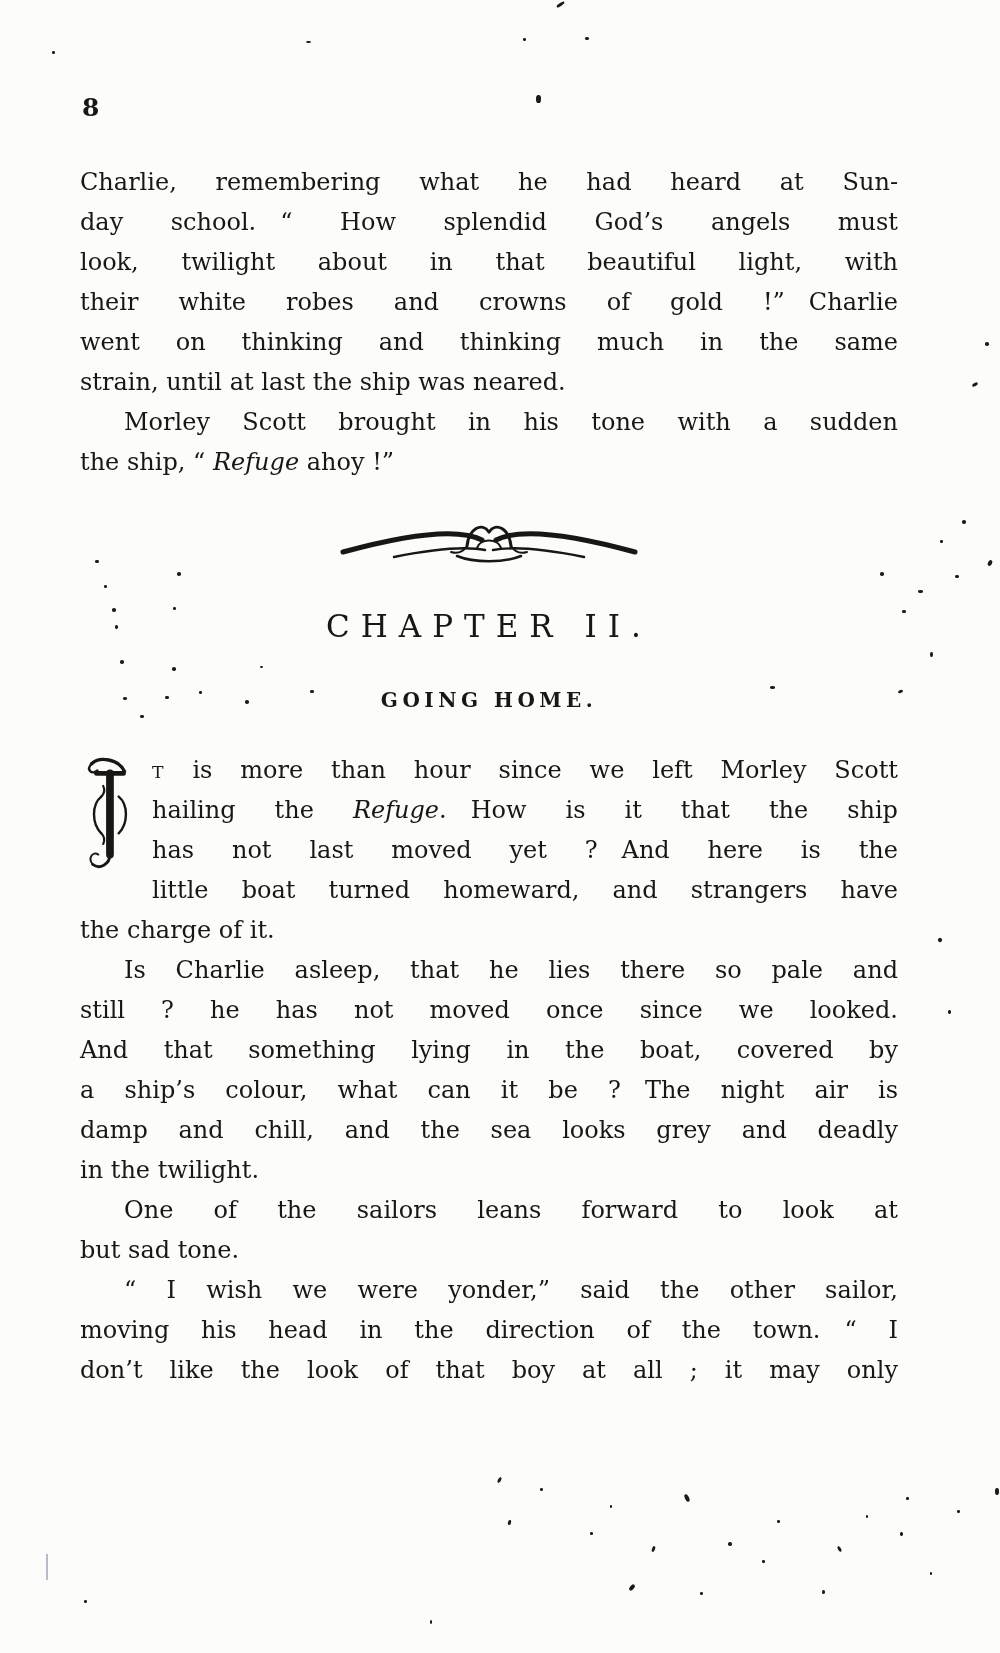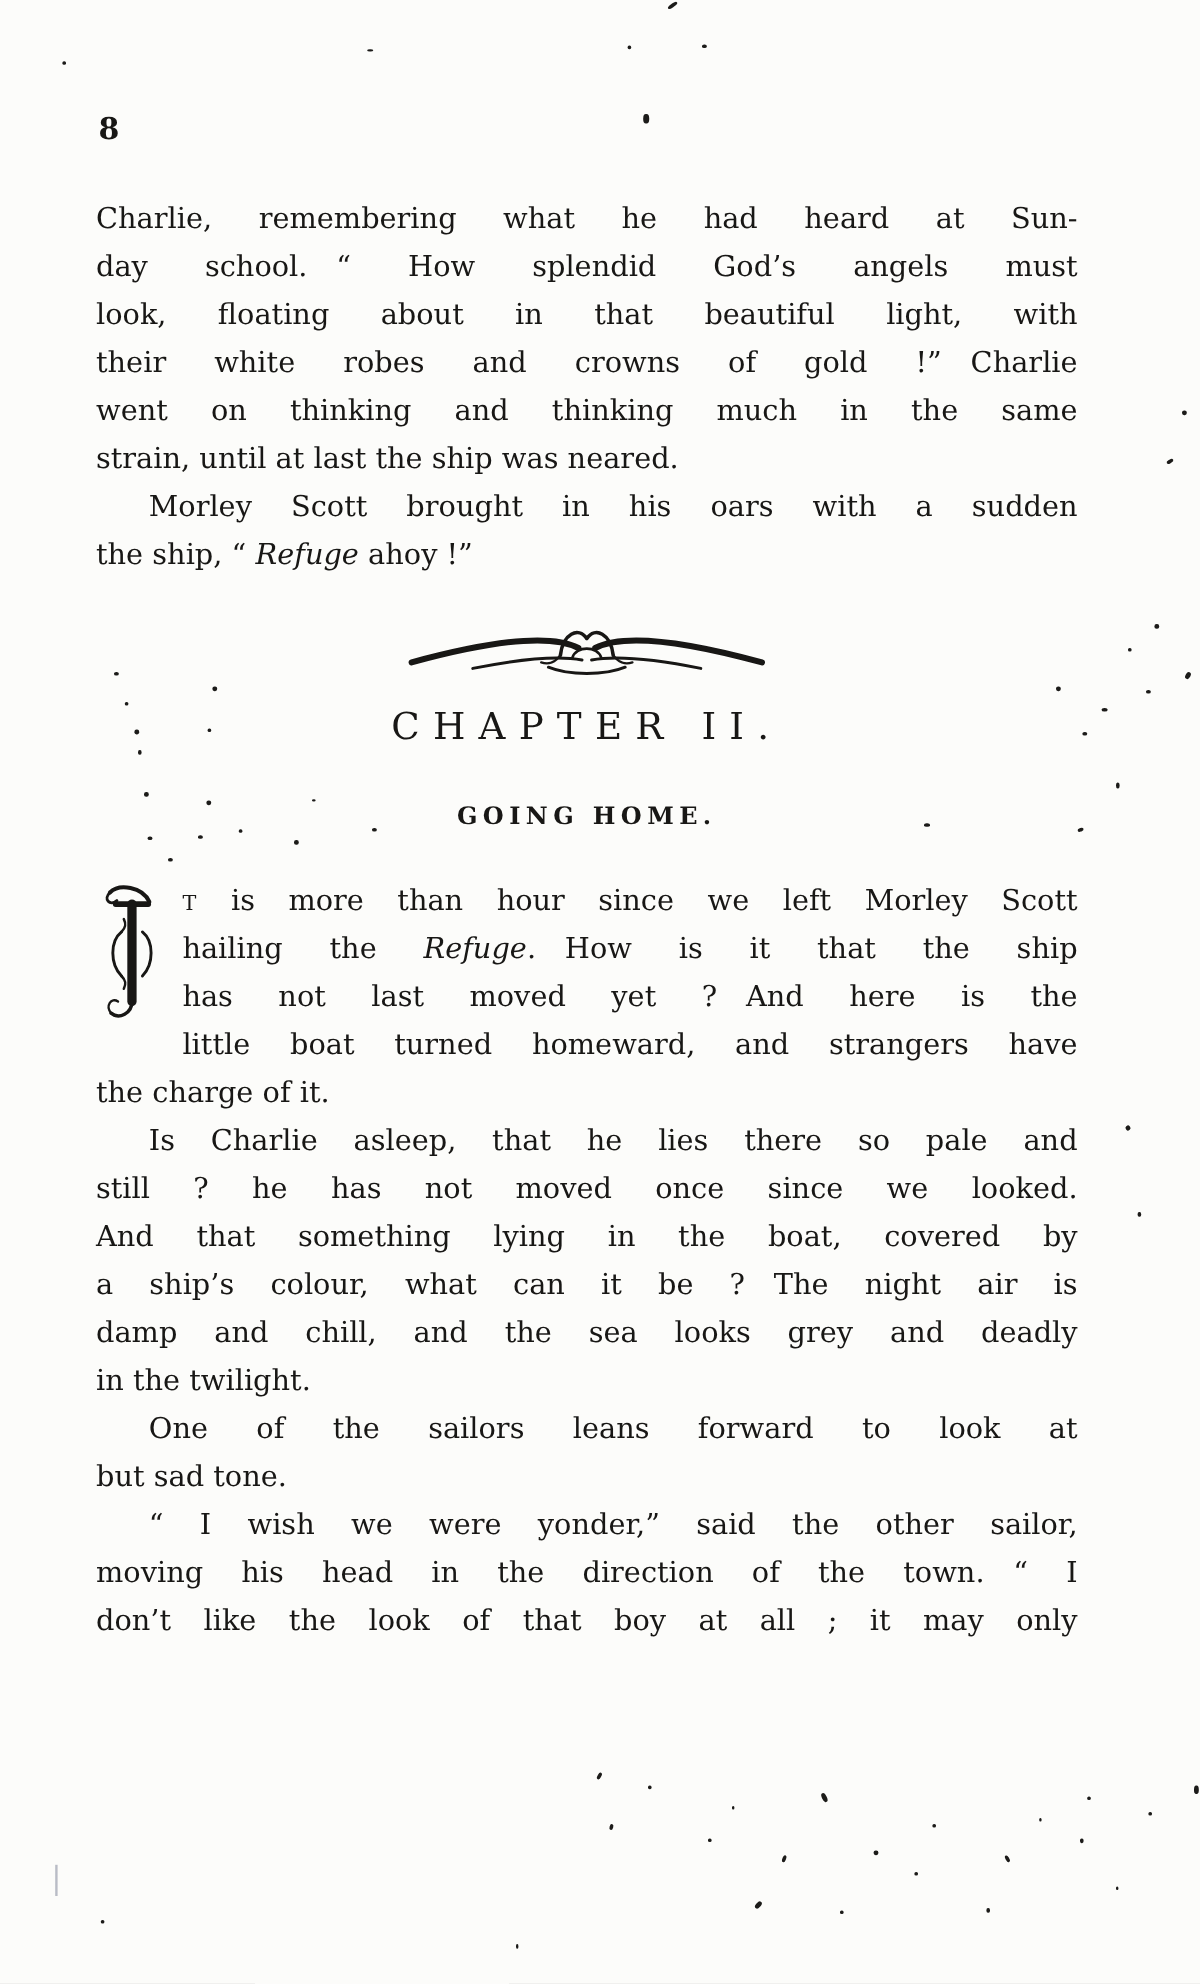--- a/index.html
+++ b/index.html
@@ -28,21 +28,21 @@
     white-space:nowrap;
   }
   .line.lastline{text-align-last:left;white-space:normal;}
   .line.indent{text-indent:44px;}
   .ital{font-style:italic;}
   .smallcap{font-size:0.72em;letter-spacing:1px;}
   
   .ornament{display:block;margin:30px auto 0;}
   
   .chapterhead{
-    margin-top:24px;text-align:center;
+    margin-top:44px;text-align:center;
     font-size:31px;letter-spacing:11px;font-weight:normal;
   }
   .chaptersub{
     margin-top:44px;text-align:center;
     font-size:20px;letter-spacing:4.5px;font-weight:bold;
   }
   .chapterbody{margin-top:38px;}
   
   .dropcap{
     float:left;width:58px;height:120px;
@@ -59,28 +59,28 @@
 <div class="page">
   <div class="content">
 
     <div class="runhead">
       <span class="pagenum">8</span>
     </div>
 
     <div>
       <div class="line">Charlie, remembering what he had heard at Sun-</div>
       <div class="line">day school. “ How splendid God’s angels must</div>
-      <div class="line">look, floating about in that beautiful light, with</div>
+      <div class="line">look, twilight about in that beautiful light, with</div>
       <div class="line">their white robes and crowns of gold !” Charlie</div>
       <div class="line">went on thinking and thinking much in the same</div>
       <div class="line lastline">strain, until at last the ship was neared.</div>
     </div>
 
     <div>
-      <div class="line indent">Morley Scott brought in his oars with a sudden</div>
+      <div class="line indent">Morley Scott brought in his tone with a sudden</div>
       <div class="line lastline"><span>the ship, “ </span><span class="ital">Refuge</span><span> ahoy !”</span></div>
     </div>
 
     <svg class="ornament" width="300" height="52" viewBox="0 0 300 52" fill="none" stroke="#181715" stroke-linecap="round">
       <path d="M4,40 C70,22 120,16 143,28" stroke-width="5"></path>
       <path d="M296,40 C230,22 180,16 157,28" stroke-width="5"></path>
       <path d="M55,45 C95,37 125,34 146,38" stroke-width="2.5"></path>
       <path d="M245,45 C205,37 175,34 154,38" stroke-width="2.5"></path>
       <path d="M128,34 C130,16 143,10 150,20" stroke-width="3"></path>
       <path d="M172,34 C170,16 157,10 150,20" stroke-width="3"></path>

